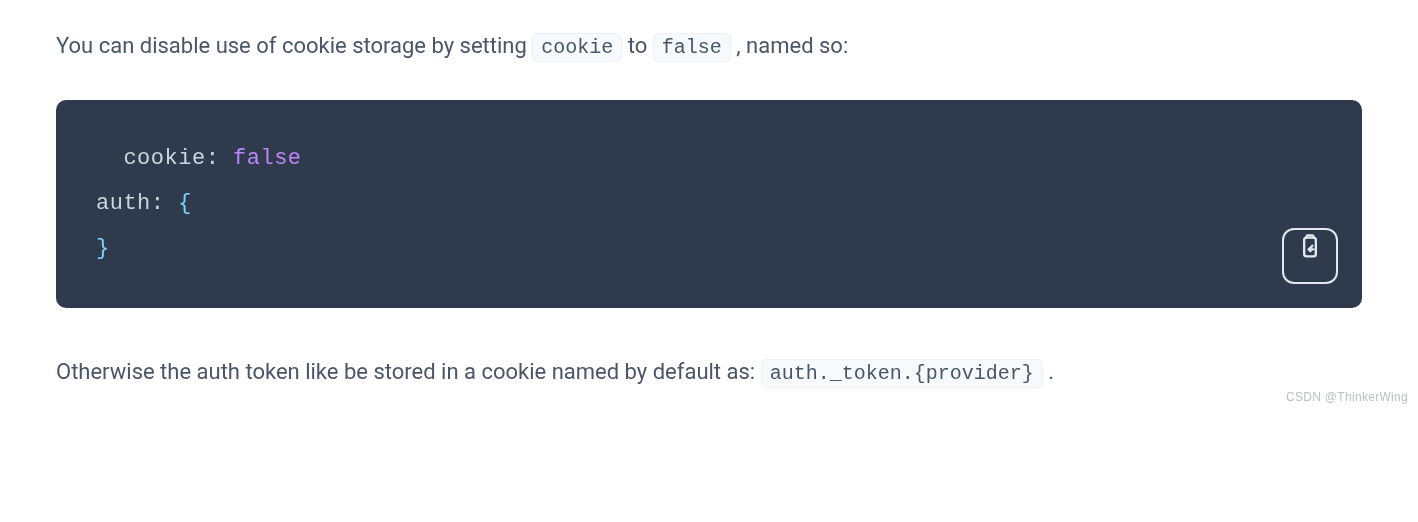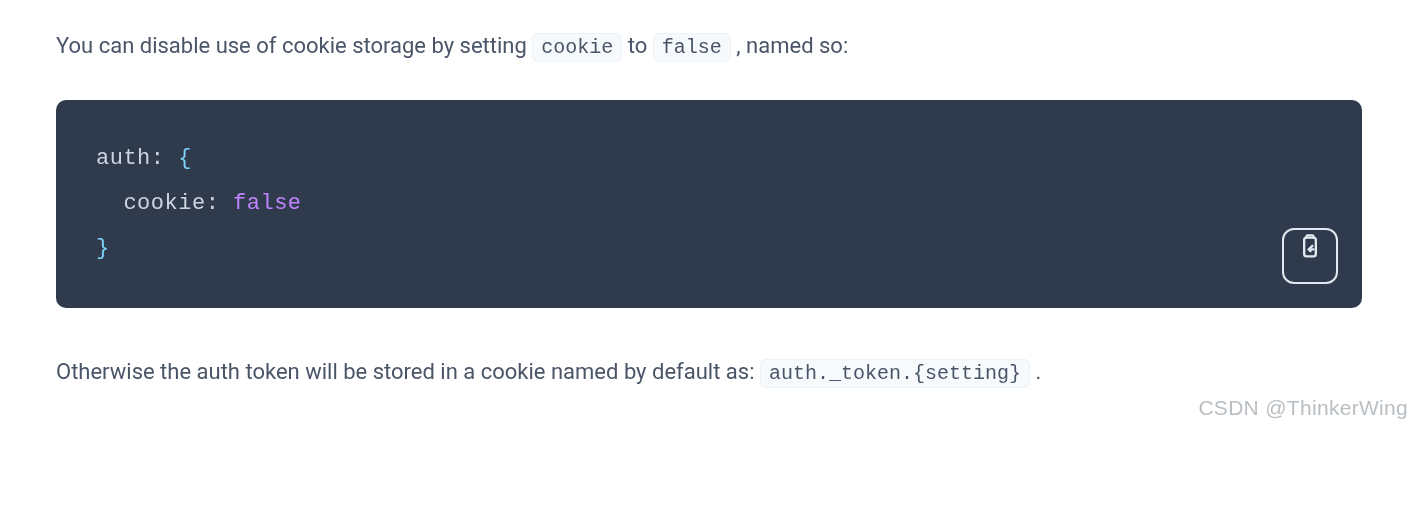--- a/index.html
+++ b/index.html
@@ -65,54 +65,54 @@
     height: 28px;
     stroke: #e2e8f0;
     fill: none;
     stroke-width: 2;
     stroke-linecap: round;
     stroke-linejoin: round;
   }
   .watermark {
     position: absolute;
     right: 10px;
-    bottom: 2px;
-    font-size: 21px;
+    bottom: 20px;
+    font-size: 12px;
     color: rgba(100,110,120,0.45);
     font-family: Arial, sans-serif;
     letter-spacing: 0.3px;
   }
 </style>
 </head>
 <body>
 
 <p>
   <span>You can disable use of cookie storage by setting </span>
   <span class="inline-code">cookie</span>
   <span> to </span>
   <span class="inline-code">false</span>
   <span>, named so:</span>
 </p>
 
 <div class="code-block">
+  <div class="code-line"><span>  </span><span class="tok-key">cookie</span><span class="tok-punc">:</span><span class="tok-bool"> false</span></div>
   <div class="code-line"><span class="tok-key">auth</span><span class="tok-punc">:</span><span class="tok-brace"> {</span></div>
-  <div class="code-line"><span>  </span><span class="tok-key">cookie</span><span class="tok-punc">:</span><span class="tok-bool"> false</span></div>
   <div class="code-line"><span class="tok-brace">}</span></div>
 
   <div class="copy-btn">
     <span>
       <svg viewBox="0 0 24 24">
         <rect x="7" y="4" width="10" height="16" rx="2"></rect>
         <path d="M9 4V3a1 1 0 0 1 1-1h4a1 1 0 0 1 1 1v1"></path>
         <path d="M14 11l-3 3 1.5 1.5"></path>
         <path d="M11 14h4"></path>
       </svg>
     </span>
   </div>
 </div>
 
 <p>
-  <span>Otherwise the auth token will be stored in a cookie named by default as: </span>
-  <span class="inline-code">auth._token.{setting}</span>
+  <span>Otherwise the auth token like be stored in a cookie named by default as: </span>
+  <span class="inline-code">auth._token.{provider}</span>
   <span>.</span>
 </p>
 
 <div class="watermark">CSDN @ThinkerWing</div>
 
 </body></html>

